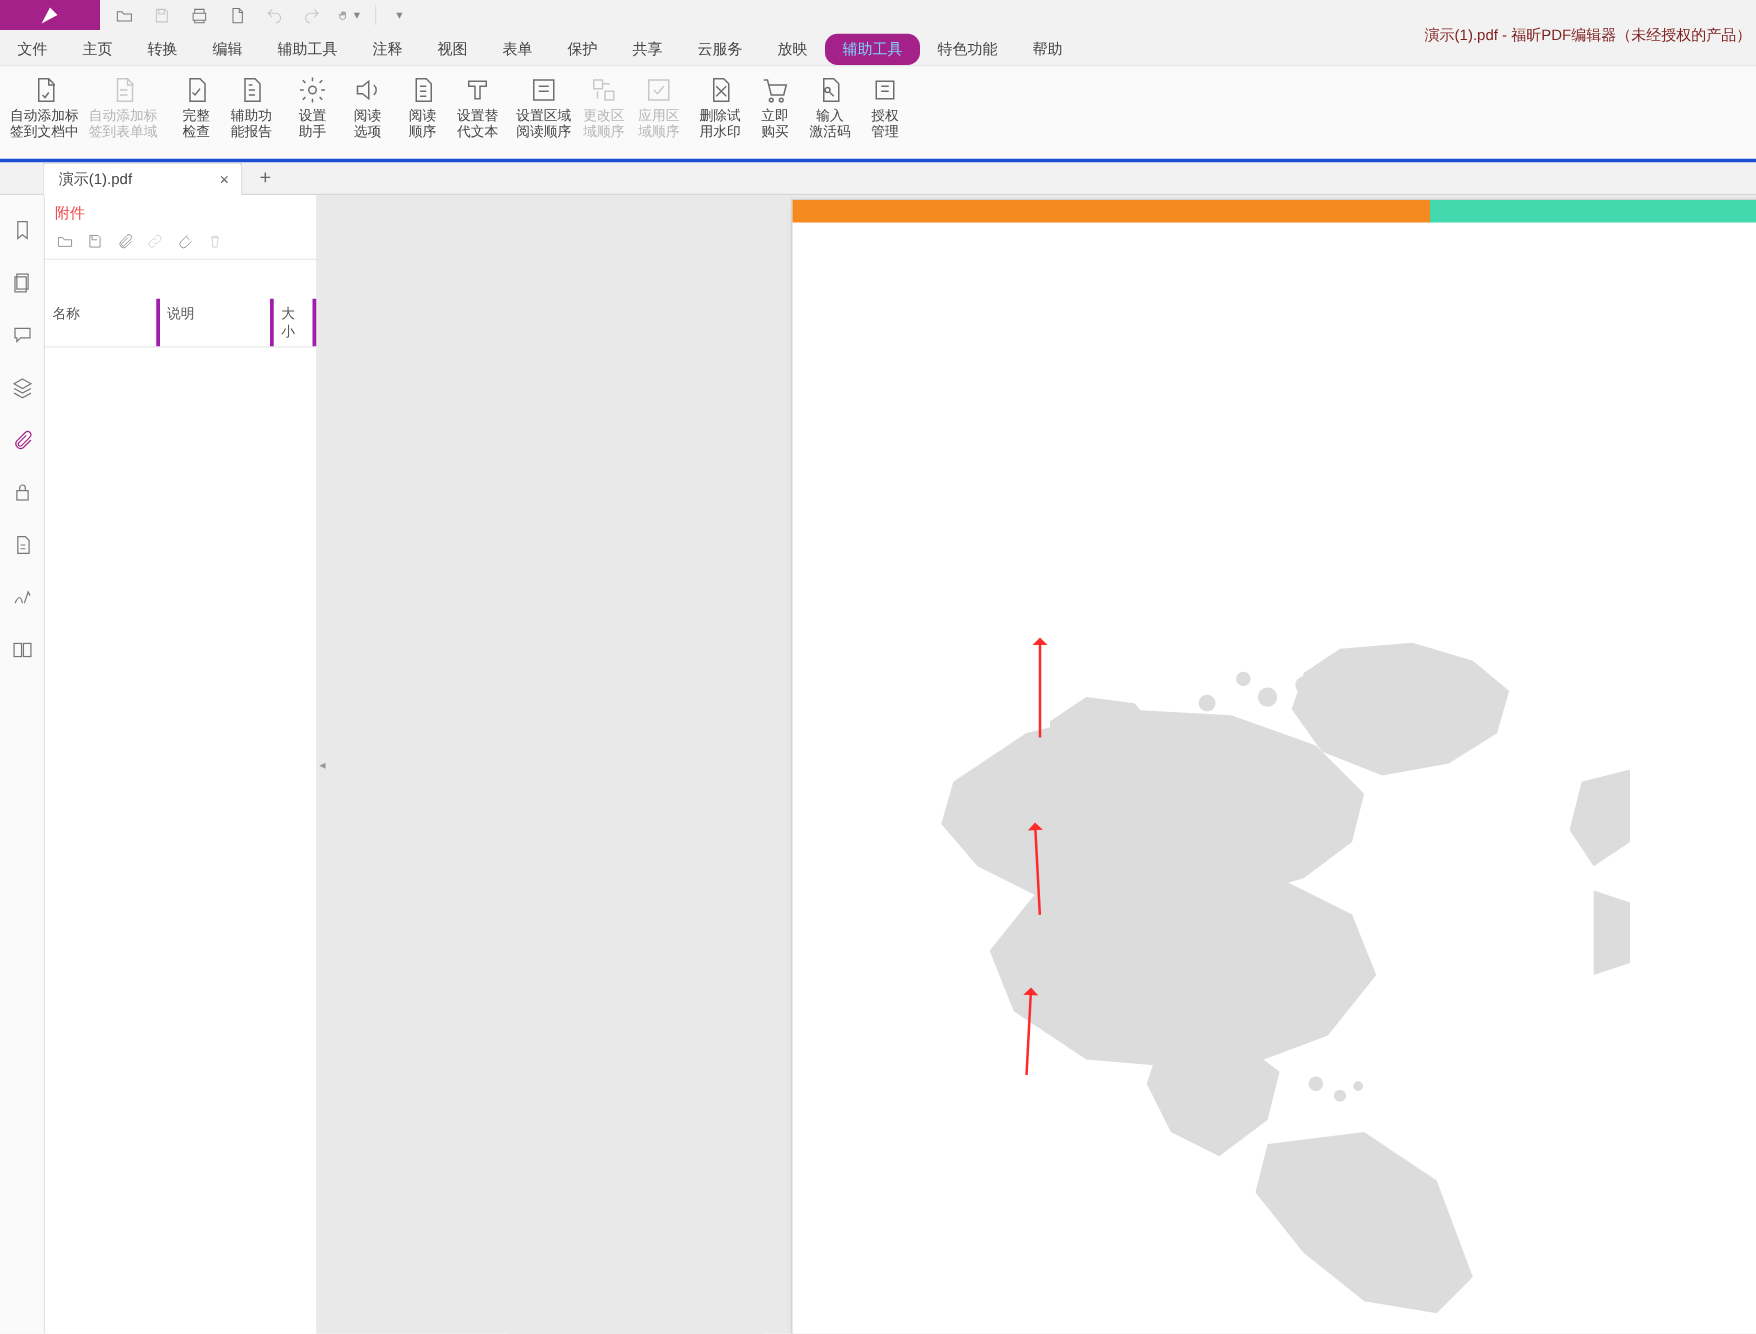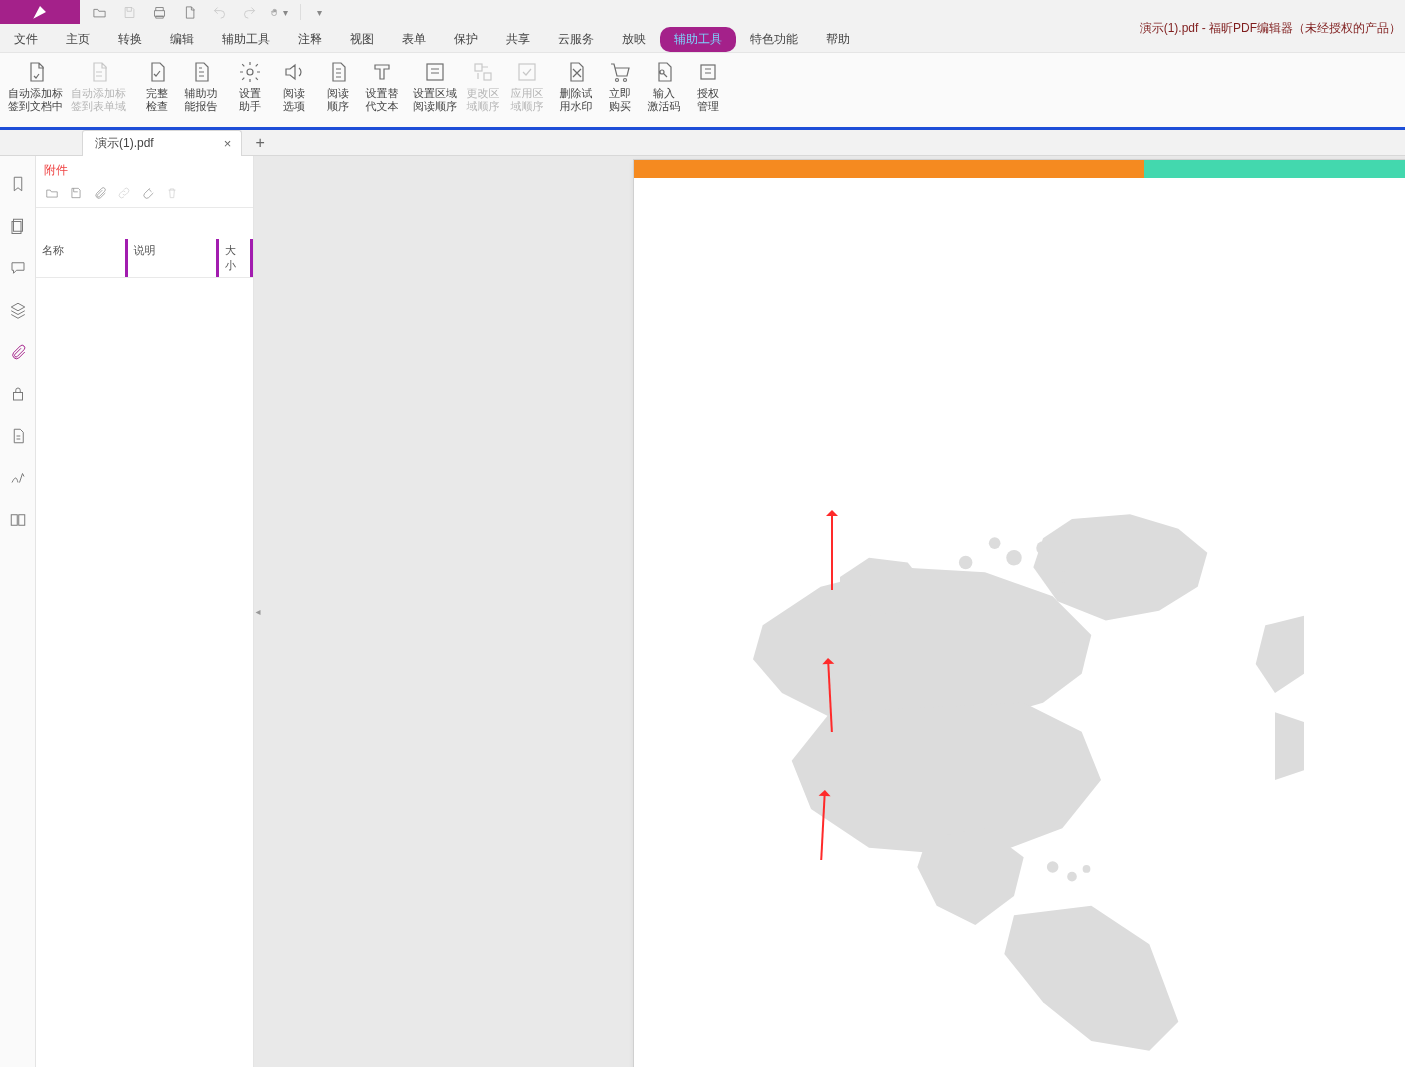--- a/index.html
+++ b/index.html
@@ -28,21 +28,21 @@
   .ribbon-btn.disabled { color: #b5b5b5; }
   .ribbon-btn .ricon { width: 26px; height: 26px; display: flex; align-items: center; justify-content: center; margin-bottom: 2px; }
   .ribbon-btn .ricon svg { width: 24px; height: 24px; stroke: #6e6e6e; fill: none; stroke-width: 1.2; }
   .ribbon-btn.disabled .ricon svg { stroke: #c8c8c8; }
   .ribbon-btn .rlabel { font-size: 11px; line-height: 13px; color: #444; white-space: pre; }
   .ribbon-btn.disabled .rlabel { color: #b5b5b5; }
   .ribbon-sep { width: 1px; background: #e1e1e1; margin: 6px 2px; }
 
   
   .tabbar { display: flex; align-items: center; height: 26px; background: #f2f2f2; border-bottom: 1px solid #d8d8d8; padding-left: 34px; }
-  .doc-tab { display: flex; align-items: center; gap: 70px; background: #fff; border: 1px solid #d8d8d8; border-bottom: none; height: 26px; padding: 0 10px 0 12px; font-size: 12px; border-radius: 3px 3px 0 0; margin-left: 48px; }
+  .doc-tab { display: flex; align-items: center; gap: 70px; background: #fff; border: 1px solid #d8d8d8; border-bottom: none; height: 26px; padding: 0 10px 0 12px; font-size: 12px; border-radius: 3px 3px 0 0; }
   .doc-tab .close-x { font-size: 13px; color: #666; cursor: pointer; }
   .tab-add { width: 20px; height: 20px; display: flex; align-items: center; justify-content: center; color: #666; font-size: 16px; margin-left: 8px; cursor: pointer; }
 
   
   .main { display: flex; height: calc(1067px - 24px - 28px - 78px - 26px); }
 
   .vstrip { width: 36px; background: #fafafa; border-right: 1px solid #e4e4e4; display: flex; flex-direction: column; align-items: center; padding-top: 18px; gap: 22px; }
   .vstrip-item { width: 20px; height: 20px; display: flex; align-items: center; justify-content: center; cursor: pointer; }
   .vstrip-item svg { width: 18px; height: 18px; stroke: #777; fill: none; stroke-width: 1.3; }
   .vstrip-item.active svg { stroke: #a4218a; fill: #a4218a; }

